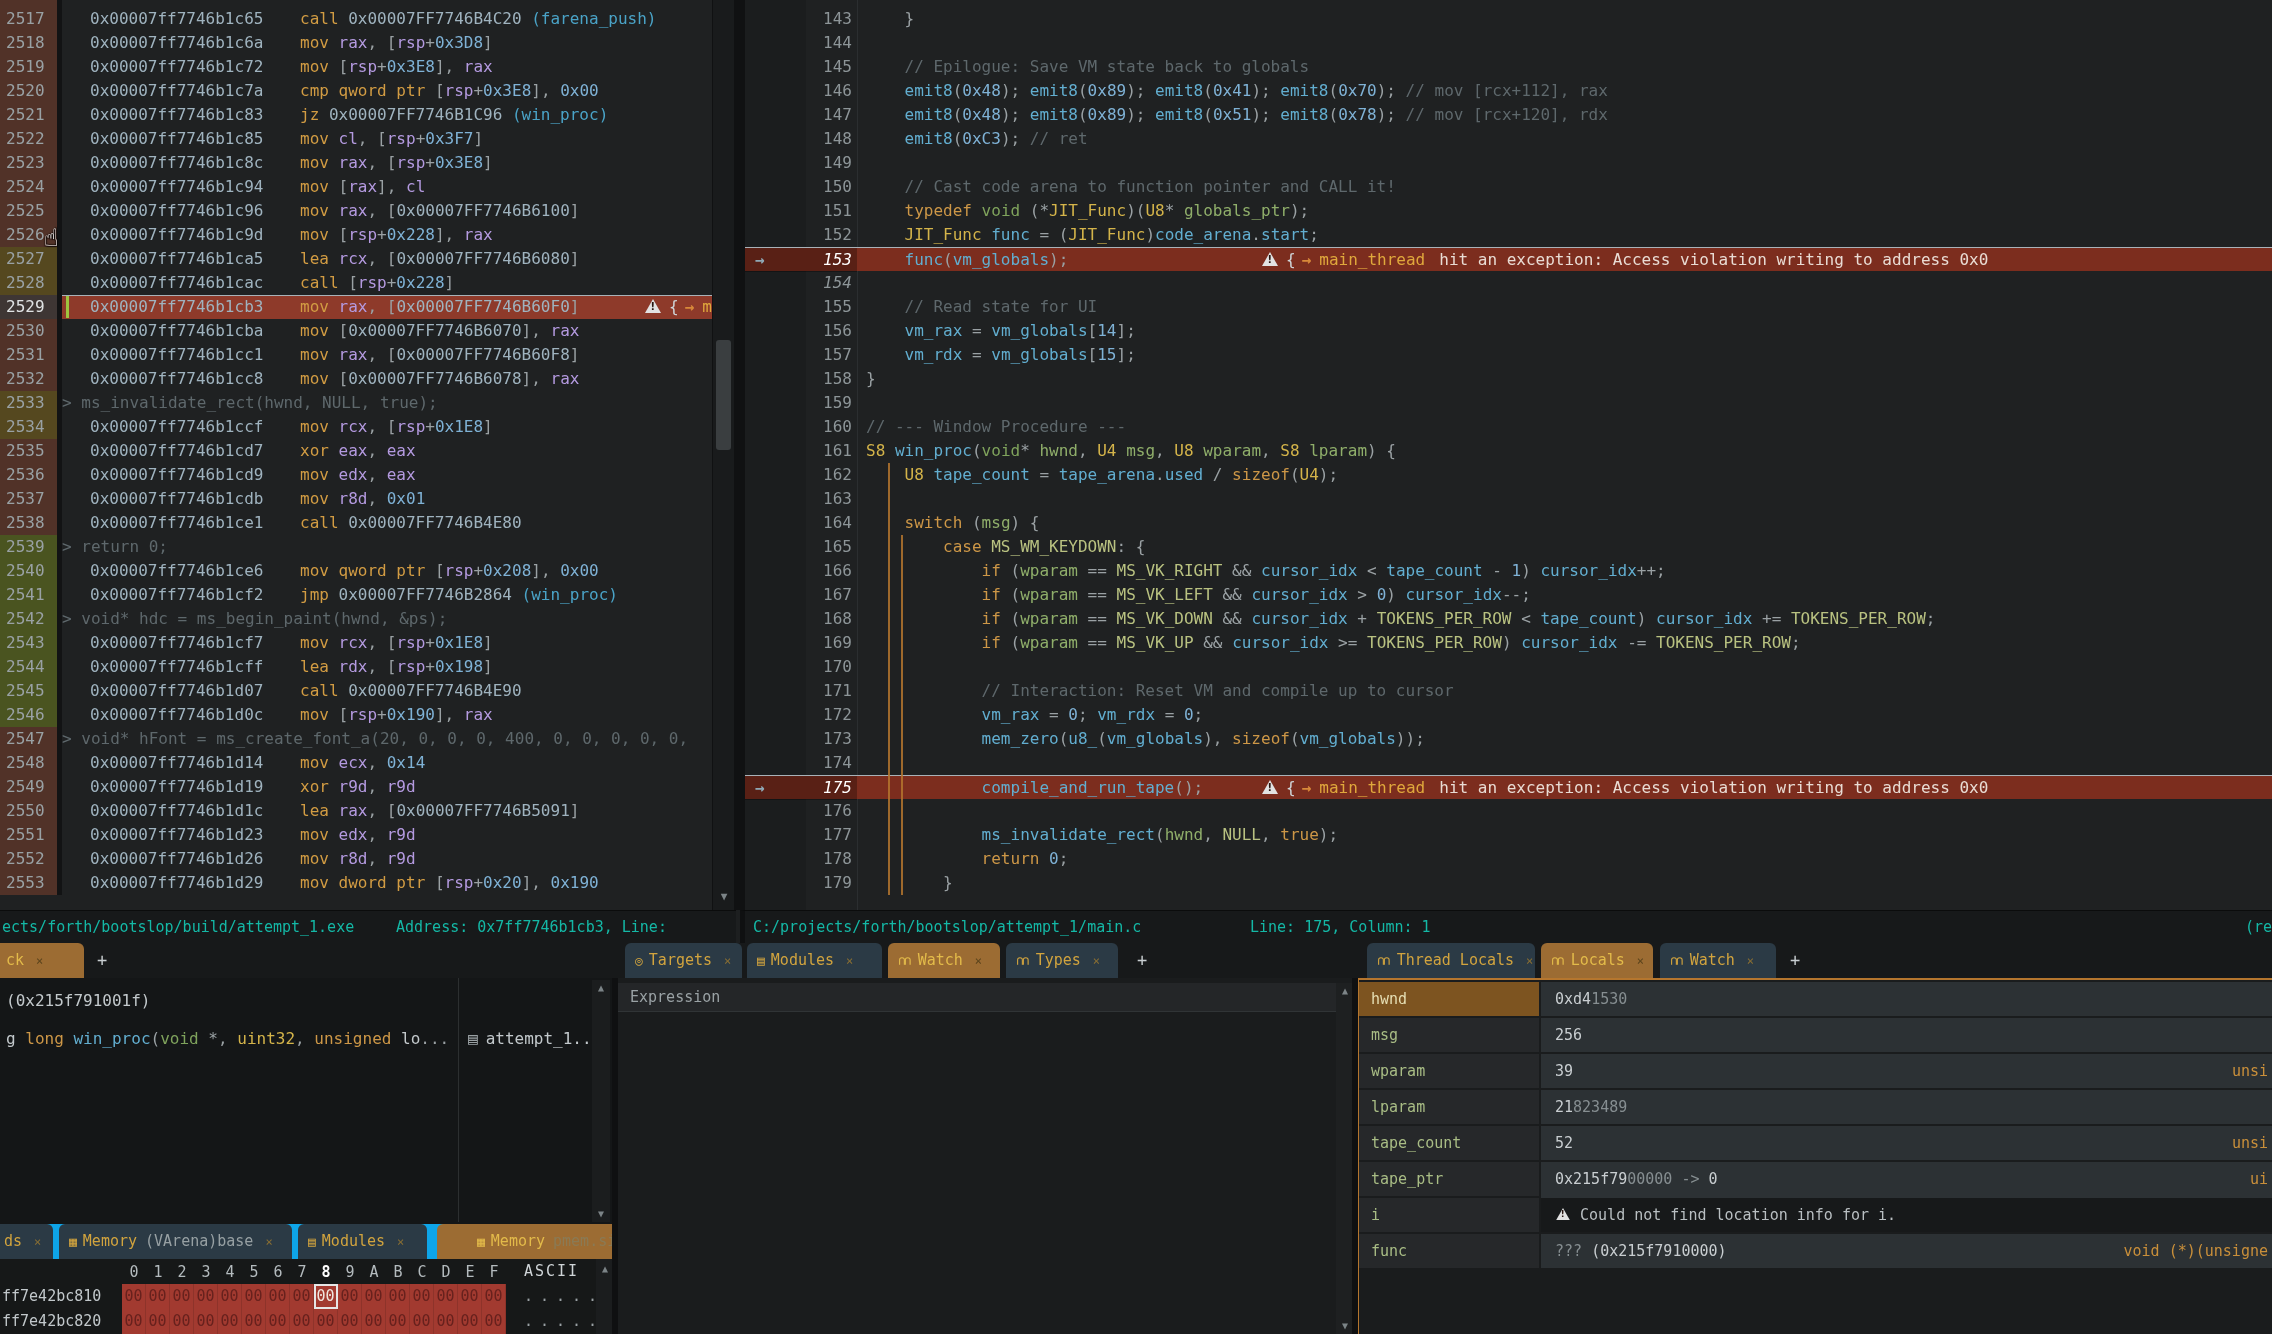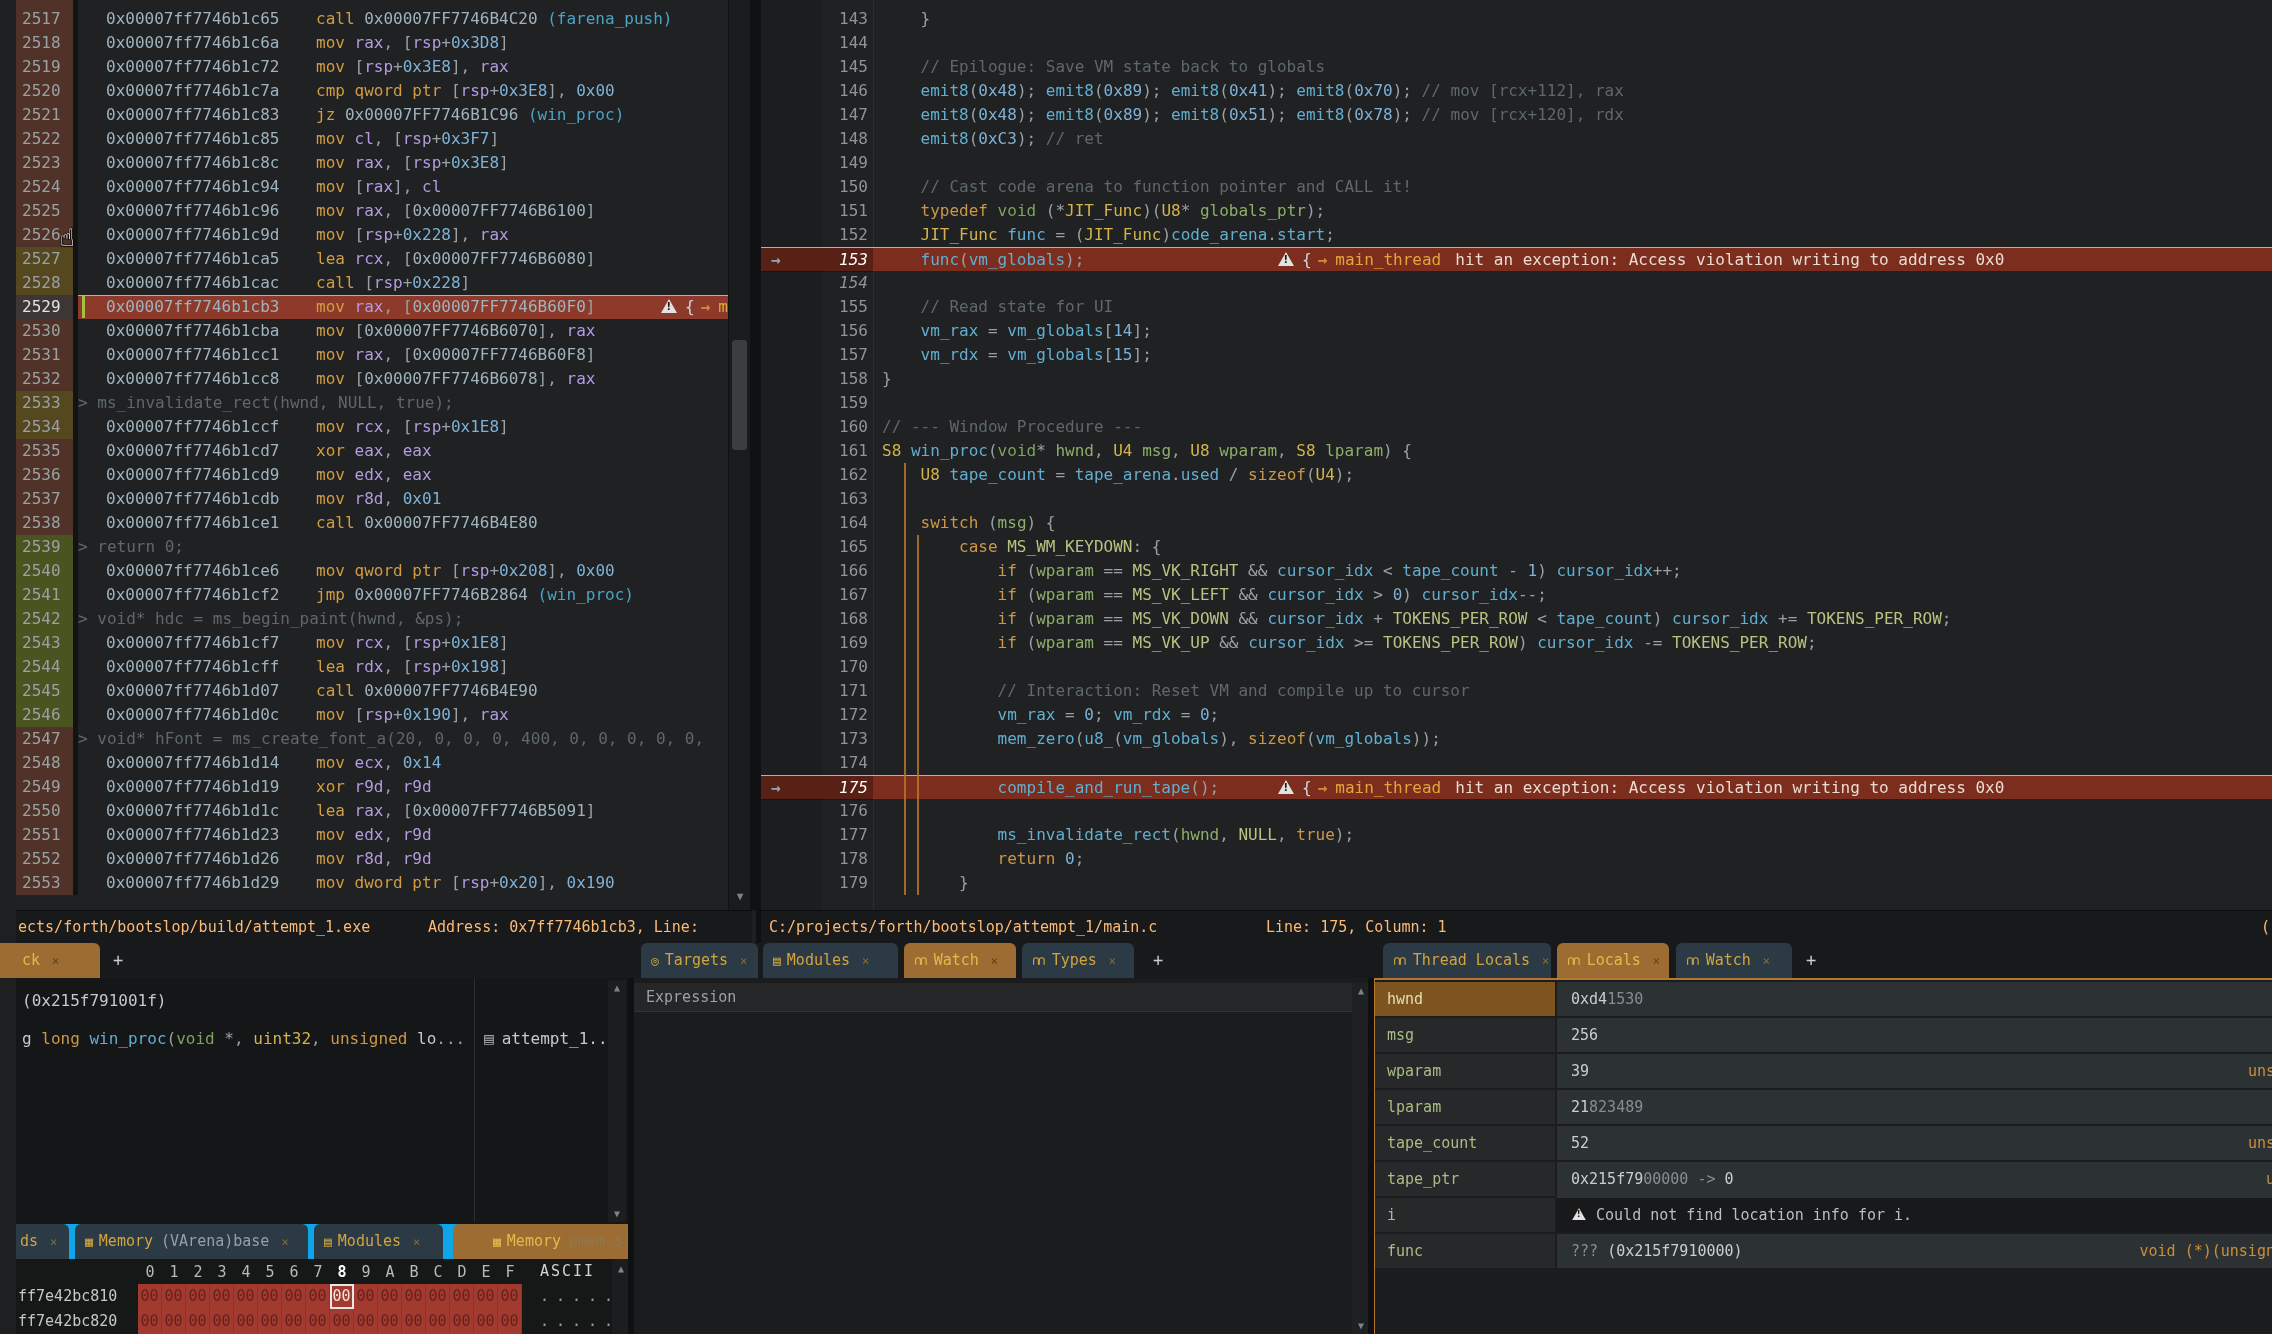--- a/index.html
+++ b/index.html
@@ -1,18 +1,18 @@
 <!DOCTYPE html>
 <html><head>
 <meta charset="utf-8">
 <style>
   html,body{margin:0;padding:0;background:#000;}
   .screen{position:relative;width:2272px;height:1334px;background:#1d1f20;overflow:hidden;
           font-family:"DejaVu Sans Mono",monospace;font-size:16px;color:#c3c9cc;}
-  .abs{position:absolute;margin-left:16px;}
+  .abs{position:absolute;}
   
   .t-mn{color:#d29c43}.t-reg{color:#b49ae0}.t-num{color:#7fb2d6}.t-addr{color:#9fb3bf}
   .t-teal{color:#4aa3c7}.t-kw{color:#cd9747}.t-type{color:#d4b44a}.t-caps{color:#b9c281}
   .t-blue{color:#62aed0}.t-green{color:#8fae6a}.t-cm{color:#5e686c}.t-pn{color:#9aa1a4}
   .t-def{color:#c3c9cc}.t-void{color:#7fa35c}
   
   #disasm{left:0;top:0;width:712px;height:910px;background:#1f2122;overflow:hidden;}
   #disasm-sb{left:712px;top:0;width:22px;height:910px;background:#191b1c;border-left:1px solid #101112;}
   #disasm-sb .thumb{position:absolute;left:3px;top:340px;width:15px;height:110px;background:#3a3e40;border-radius:3px;}
   #disasm-sb .sb-down{position:absolute;left:0;top:886px;width:22px;height:22px;color:#7c8487;font-size:11px;line-height:22px;text-align:center;}
@@ -39,21 +39,21 @@
   .guide{position:absolute;width:2px;background:rgba(181,118,46,0.85);}
   .banner-note{position:absolute;left:517px;top:0;white-space:nowrap;}
   .warn{width:0;height:0;border-left:8px solid transparent;border-right:8px solid transparent;
         border-bottom:14px solid #e2e2e2;position:relative;display:inline-block;vertical-align:-1px;}
   .warn::after{content:"!";position:absolute;left:-2.5px;top:1px;font-size:10px;line-height:13px;color:#27140f;font-weight:bold;font-family:"DejaVu Sans",sans-serif;}
   .note-bracket{color:#cfd5d8;margin:0 6px 0 8px;}
   .note-arrow{color:#d8893a;font-weight:bold;margin-right:8px;}
   .note-thread{color:#e0a83c;}
   .note-msg{color:#e9dcd4;margin-left:14px;}
   
-  .status{top:910px;height:33px;background:#17191a;border-top:1px solid #0b0c0c;font-size:15px;color:#fdba74;line-height:32px;white-space:nowrap;overflow:hidden;}
+  .status{top:910px;height:33px;background:#17191a;border-top:1px solid #0b0c0c;font-size:15px;color:#14b8a6;line-height:32px;white-space:nowrap;overflow:hidden;}
   #status-l{left:0;width:736px;}
   #status-r{left:740px;width:1532px;border-left:5px solid #0f1011;}
   #status-r .pos{position:absolute;left:505px;}
   #status-r .extra{position:absolute;left:1500px;}
   
   .tab{position:absolute;height:35px;border-radius:6px 6px 0 0;box-sizing:border-box;font-size:15px;
        line-height:34px;white-space:nowrap;overflow:hidden;padding-left:10px;}
   .tab-u{background:#2b3a45;color:#d2a43e;}
   .tab-s{background:#9c6c33;color:#e3bb4a;}
   .tab .ticon{margin-right:8px;font-size:13px;letter-spacing:-2px;}

